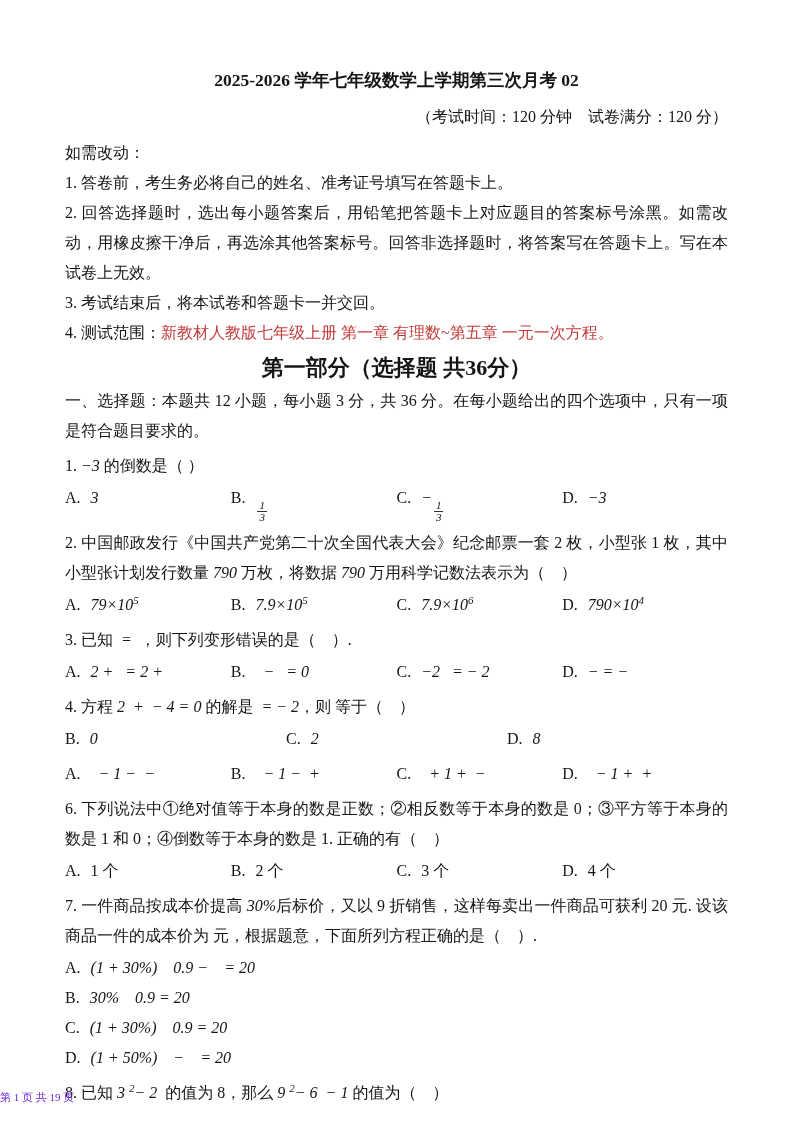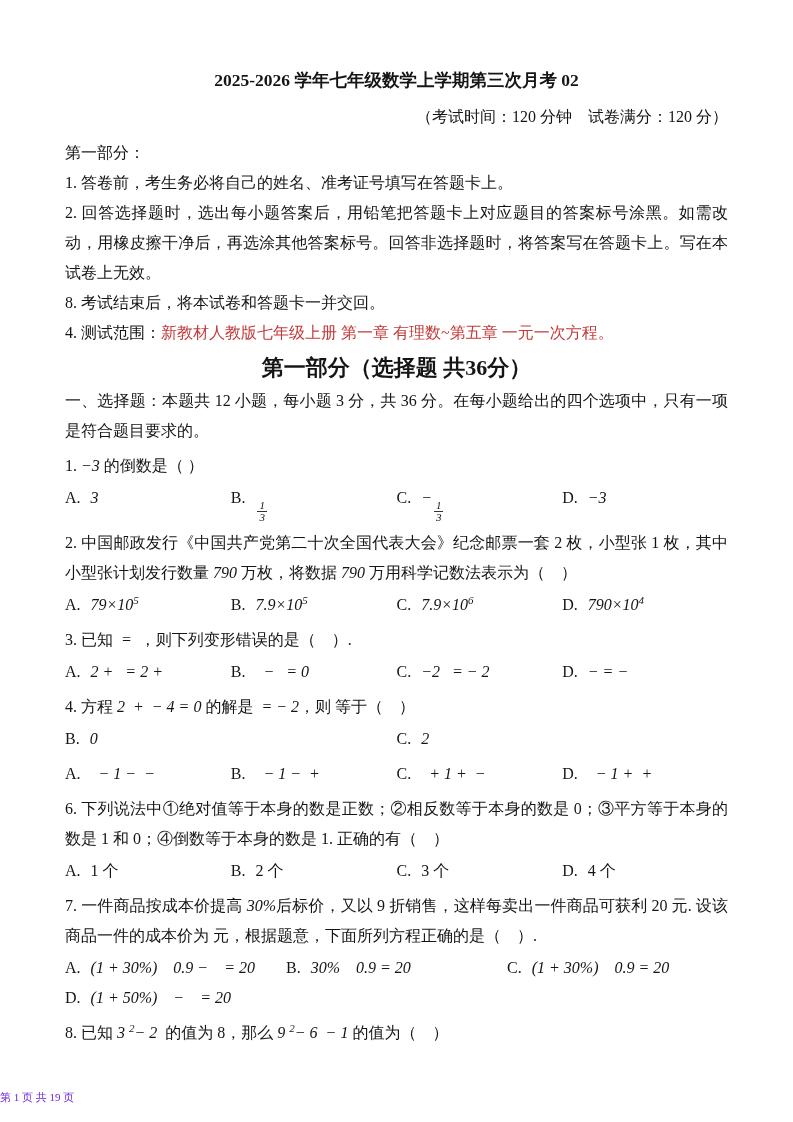--- a/index.html
+++ b/index.html
@@ -16,44 +16,44 @@
   }
   .title{font-size:17.5px;font-weight:bold;text-align:center;margin:0 0 9px;line-height:28px;}
   .subtitle{text-align:right;margin:0 0 7px;line-height:28px;}
   .notices p{margin:0;text-align:justify;}
   .part-heading{font-size:22px;font-weight:bold;text-align:center;margin:5px 0 3px;line-height:30px;}
   .intro{margin:0;text-align:justify;}
   .question{margin-top:5px;}
   .stem{margin:0;text-align:justify;}
   .opts{display:flex;margin-top:2px;}
   .opts .opt{flex:1 1 0;white-space:nowrap;}
-  .opts.two{display:grid;grid-template-columns:1fr 1fr 1fr;}
+  .opts.two{display:grid;grid-template-columns:1fr;}
   .optlabel{margin-right:10px;}
   .txt,.math{white-space:pre-wrap;}
   .math{font-style:italic;}
   .msup{font-style:italic;font-size:11px;line-height:0;vertical-align:6px;white-space:pre;}
   .frac{display:inline-flex;flex-direction:column;align-items:center;font-style:italic;
         font-size:11px;line-height:11px;vertical-align:-6px;margin:0 2px;}
   .fnum{border-bottom:1px solid #333;padding:0 2px;}
   .red{color:var(--accent-red,#c23b3b);}
   .footer{position:absolute;left:0;right:0;bottom:26px;text-align:left;font-size:11px;color:#6d28d9;}
 </style>
 </head>
 <body>
 
 <div class="page">
 
   <h1 class="title">2025-2026 学年七年级数学上学期第三次月考 02</h1>
   <div class="subtitle">（考试时间：120 分钟　试卷满分：120 分）</div>
 
   <div class="notices">
-    <p>第一部分：</p>
+    <p>如需改动：</p>
     <p>1. 答卷前，考生务必将自己的姓名、准考证号填写在答题卡上。</p>
     <p>2. 回答选择题时，选出每小题答案后，用铅笔把答题卡上对应题目的答案标号涂黑。如需改动，用橡皮擦干净后，再选涂其他答案标号。回答非选择题时，将答案写在答题卡上。写在本试卷上无效。</p>
-    <p>8. 考试结束后，将本试卷和答题卡一并交回。</p>
+    <p>3. 考试结束后，将本试卷和答题卡一并交回。</p>
     <p><span>4. 测试范围：</span><span class="red">新教材人教版七年级上册 第一章 有理数~第五章 一元一次方程。</span></p>
   </div>
 
   <h2 class="part-heading">第一部分（选择题 共36分）</h2>
   <p class="intro">一、选择题：本题共 12 小题，每小题 3 分，共 36 分。在每小题给出的四个选项中，只有一项是符合题目要求的。</p>
 
   <div class="question">
     <p class="stem"><span class="txt">1. </span><span class="math">−3</span><span class="txt"> 的倒数是（ ）</span></p>
     <div class="opts">
       <span class="opt"><span class="optlabel">A.</span><span><span class="math">3</span></span></span>
@@ -87,20 +87,21 @@
       <span class="opt"><span class="optlabel">C.</span><span><span class="math">−2  = − 2</span></span></span>
       <span class="opt"><span class="optlabel">D.</span><span><span class="math">− = −</span></span></span>
     </div>
   </div>
 
   <div class="question">
     <p class="stem"><span class="txt">4. 方程 </span><span class="math">2 + − 4 = 0</span><span class="txt"> 的解是 </span><span class="math">= − 2</span><span class="txt">，则 等于（  ）</span></p>
     <div class="opts">
       <span class="opt"><span class="optlabel">B.</span><span><span class="math">0</span></span></span>
       <span class="opt"><span class="optlabel">C.</span><span><span class="math">2</span></span></span>
+      <span class="opt"><span class="optlabel">D.</span><span><span class="math">8</span></span></span>
     </div>
   </div>
 
   <div class="question">
     <div class="opts">
       <span class="opt"><span class="optlabel">A.</span><span><span class="math"> − 1 − −</span></span></span>
       <span class="opt"><span class="optlabel">B.</span><span><span class="math"> − 1 − +</span></span></span>
       <span class="opt"><span class="optlabel">C.</span><span><span class="math"> + 1 + −</span></span></span>
       <span class="opt"><span class="optlabel">D.</span><span><span class="math"> − 1 + +</span></span></span>
     </div>

